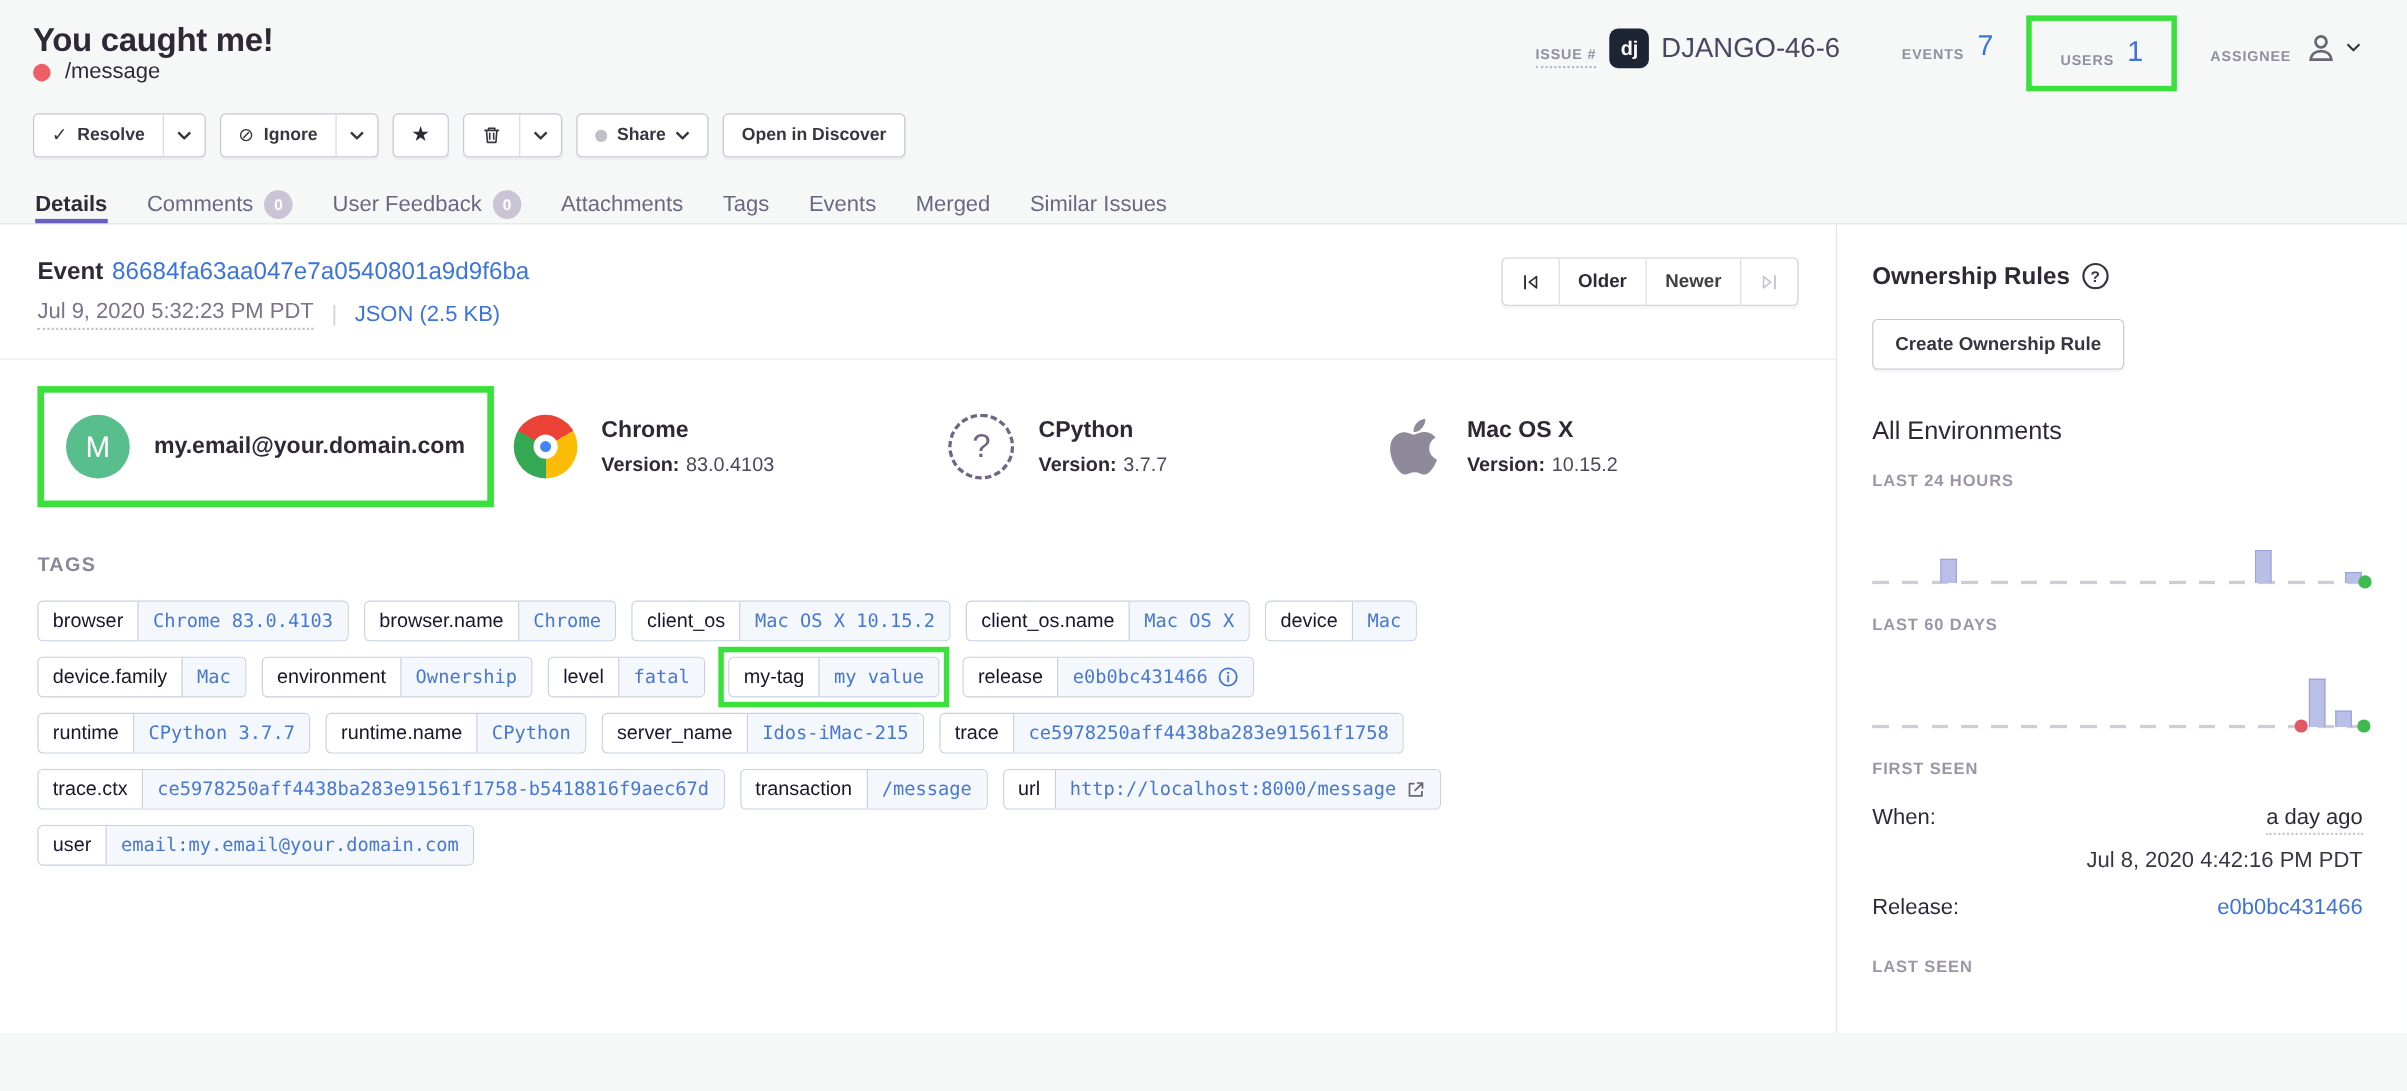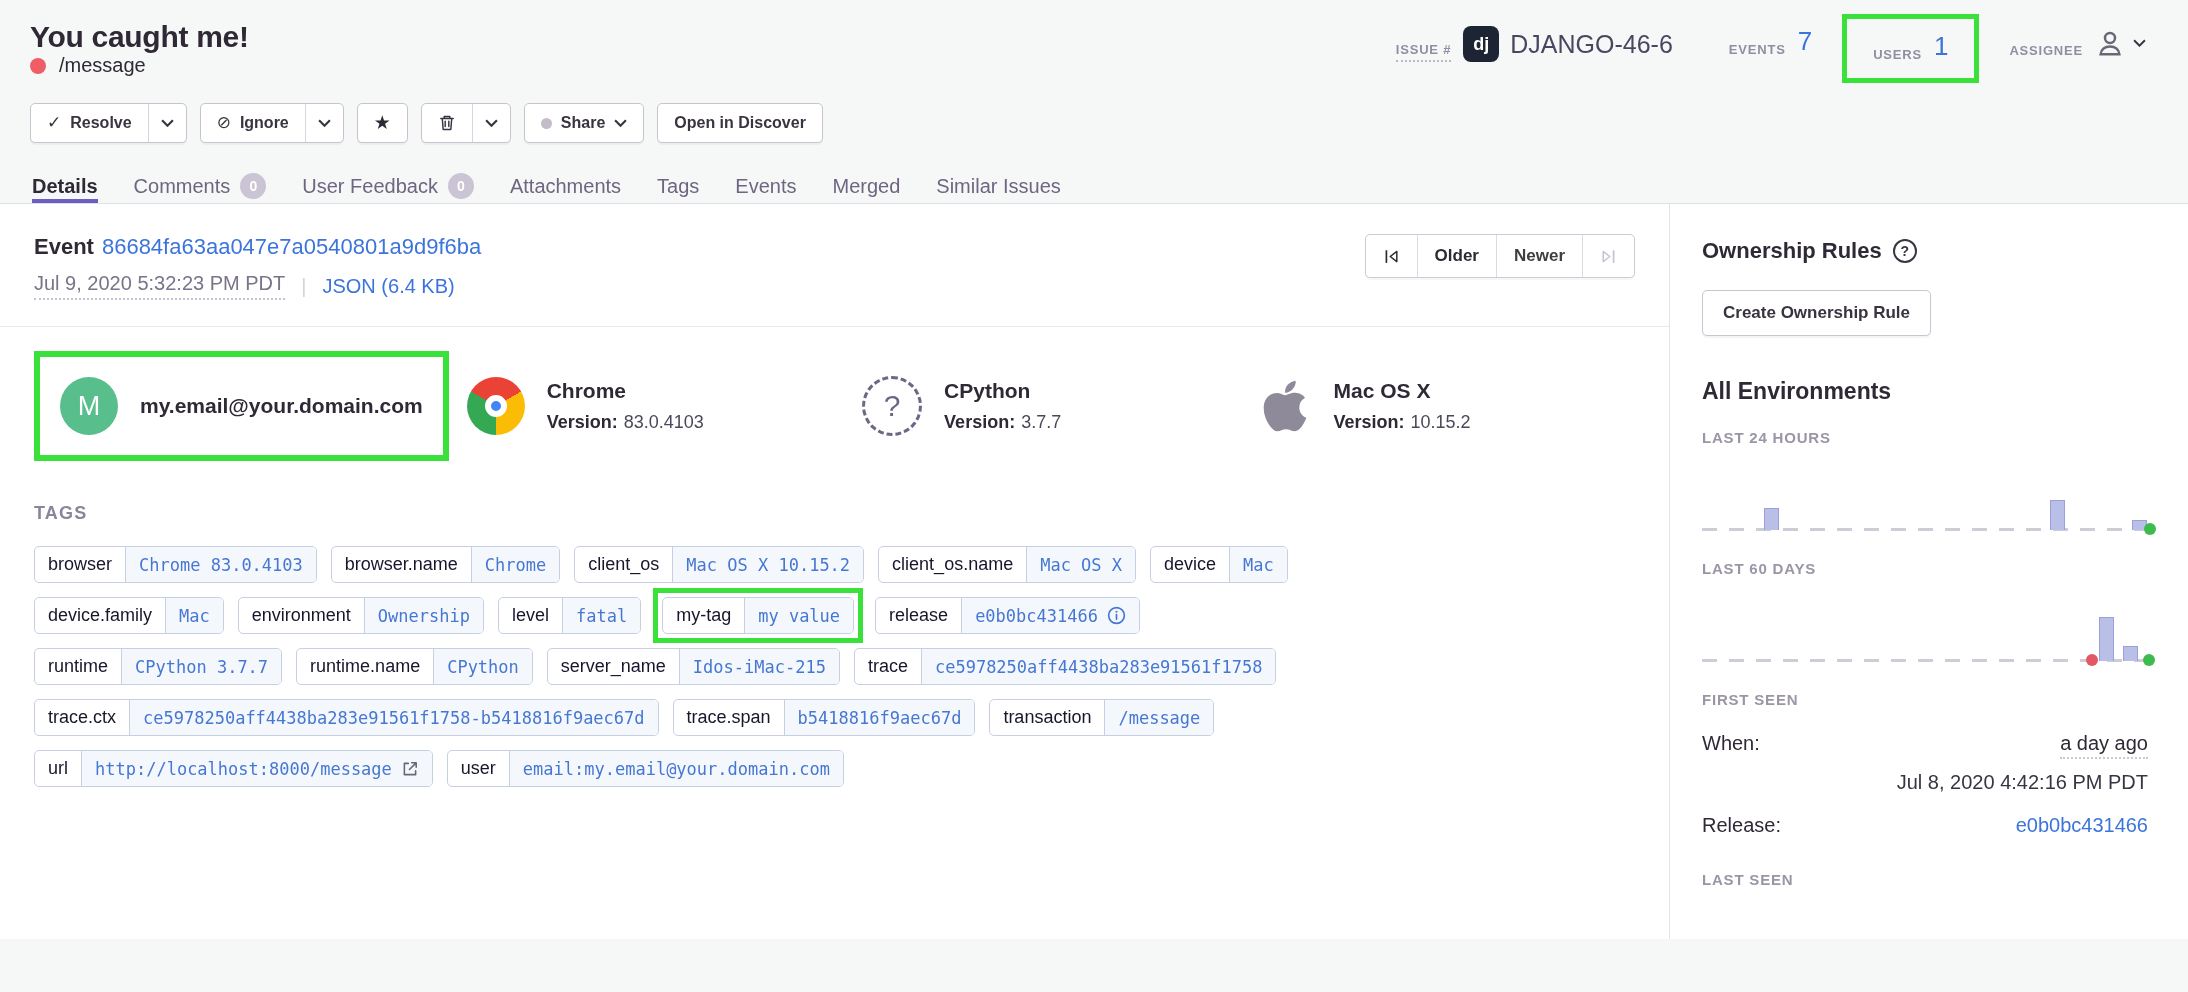--- a/index.html
+++ b/index.html
@@ -90,21 +90,21 @@
            display:flex;align-items:center;gap:9px;text-decoration:none}
   .annot-pill{display:inline-flex;border:5px solid var(--annot);padding:4px;margin:-9px -2px}
   
   aside{width:518px;flex:none;padding:34px 40px 0 32px}
   .own-title{display:flex;align-items:center;gap:11px;font-size:22px;font-weight:bold;margin:0 0 26px}
   .qmark{width:24px;height:24px;border:2px solid #3a3442;border-radius:50%;font-size:14px;
          font-weight:bold;display:flex;align-items:center;justify-content:center;color:#3a3442}
   .create-btn{font-size:17px;font-weight:bold;color:#39343f;background:#fff;font-family:inherit;
               border:1px solid #cac5d1;border-radius:5px;padding:12px 20px;cursor:pointer;
               box-shadow:0 2px 1px rgba(45,35,60,.05)}
-  .env-title{font-size:23px;font-weight:bold;margin:42px 0 24px}
+  .env-title{font-size:23px;font-weight:normal;margin:42px 0 24px}
   .mini-label{font-size:15px;font-weight:bold;color:#9b95a6;letter-spacing:.8px}
   .spark{position:relative;height:92px;margin:0 0 22px}
   .spark .base{position:absolute;left:0;right:0;bottom:7px;height:3px;
                background:repeating-linear-gradient(90deg,#cfccd8 0 15px,transparent 15px 27px)}
   .spark .bar{position:absolute;bottom:8px;width:15px;background:#b9bfe7;
               border:1px solid #99a0dc;border-bottom:none}
   .spark .dotm{position:absolute;bottom:3px;width:12px;height:12px;border-radius:50%}
   .seen-label{font-size:15px;font-weight:bold;color:#9b95a6;letter-spacing:.8px;margin:6px 0 24px}
   .kv{display:flex;justify-content:space-between;align-items:baseline;font-size:20px;margin-bottom:12px}
   .kv .dotted{border-bottom:2px dotted #ccc7d2;padding-bottom:2px}
@@ -245,21 +245,21 @@
 <div class="content">
   <main>
     <div class="event-header">
       <div>
         <div class="event-title">
           <span>Event</span><a>86684fa63aa047e7a0540801a9d9f6ba</a>
         </div>
         <div class="event-meta">
           <span class="event-time">Jul 9, 2020 5:32:23 PM PDT</span>
           <span class="meta-sep">|</span>
-          <a class="json-link">JSON (6.4 KB)</a>
+          <a class="json-link">JSON (2.5 KB)</a>
         </div>
       </div>
       <div class="pager">
         <button title="">
           <svg width="17" height="17" viewBox="0 0 16 16">
               <path d="M3.2 2v12" stroke="#2f2936" stroke-width="1.6"></path>
               <path d="M13 3.2L6.8 8l6.2 4.8z" fill="none" stroke="#2f2936" stroke-width="1.4" stroke-linejoin="round"></path>
             </svg>
         </button>
         <button>Older</button>
@@ -404,26 +404,20 @@
               <span>ce5978250aff4438ba283e91561f1758</span>
             </a>
           </span>
           <span class="pill">
             <span class="k">trace.ctx</span>
             <a class="v">
               <span>ce5978250aff4438ba283e91561f1758-b5418816f9aec67d</span>
             </a>
           </span>
           <span class="pill">
-            <span class="k">trace.span</span>
-            <a class="v">
-              <span>b5418816f9aec67d</span>
-            </a>
-          </span>
-          <span class="pill">
             <span class="k">transaction</span>
             <a class="v">
               <span>/message</span>
             </a>
           </span>
           <span class="pill">
             <span class="k">url</span>
             <a class="v">
               <span>http://localhost:8000/message</span>
               <svg width="18" height="18" viewBox="0 0 16 16" fill="none" stroke="#6a6676" stroke-width="1.4" stroke-linecap="round" stroke-linejoin="round">

